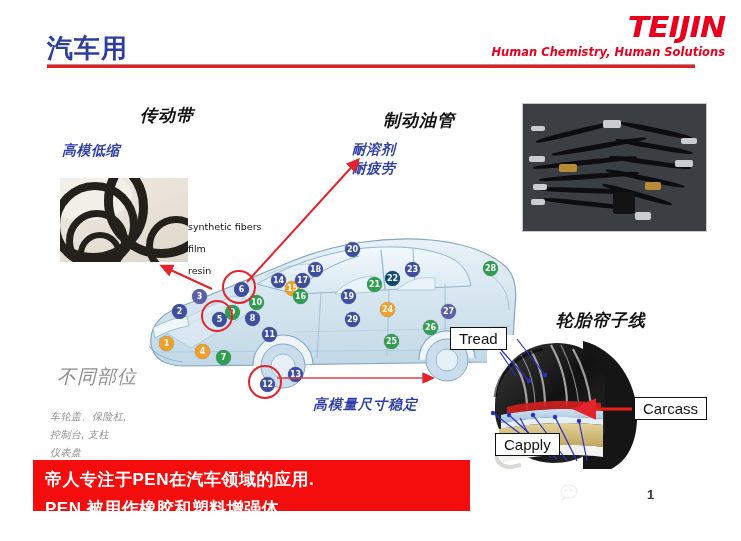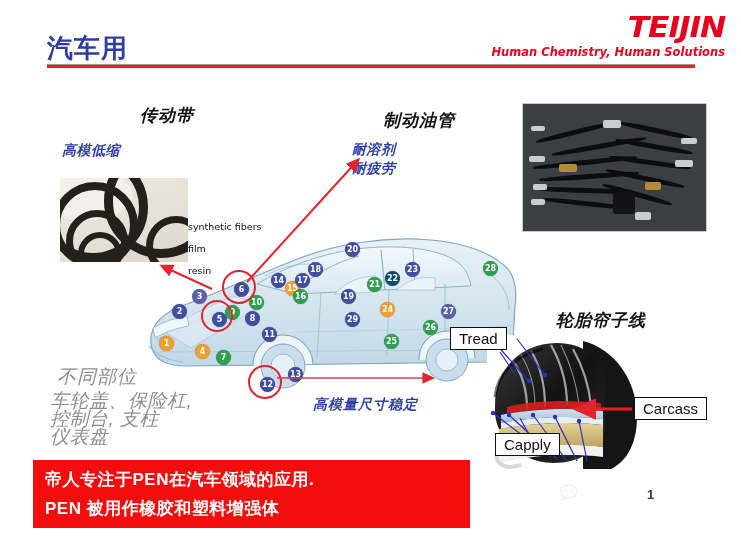--- a/index.html
+++ b/index.html
@@ -103,35 +103,35 @@
 
   
   .arrow-svg{position:absolute;left:0;top:0;width:741px;height:541px;pointer-events:none;}
 
   
   .grey-note-head{
     position:absolute;left:57px;top:364px;
     font-size:19px;font-style:italic;color:#8d8d8d;letter-spacing:1px;
   }
   .grey-note-body{
-    position:absolute;left:50px;top:392px;
-    font-size:19px;font-style:italic;color:#8d8d8d;
+    position:absolute;left:50px;top:408px;
+    font-size:10px;font-style:italic;color:#8d8d8d;
     line-height:18px;white-space:pre-line;letter-spacing:.5px;
   }
 
   
   .blue-note{
     position:absolute;left:313px;top:396px;
     font-size:14px;font-weight:bold;font-style:italic;color:#2f3fa8;
     letter-spacing:1px;white-space:nowrap;
   }
 
   
   .red-banner{
-    position:absolute;left:33px;top:460px;width:437px;height:68px;
+    position:absolute;left:33px;top:460px;width:437px;height:51px;
     background:#f40d0d;
   }
   .red-banner .line{
     position:absolute;left:12px;color:#fff;font-size:17px;font-weight:bold;
     white-space:nowrap;letter-spacing:.5px;
   }
   .red-banner .l1{top:8px;}
   .red-banner .l2{top:37px;}
 
   

